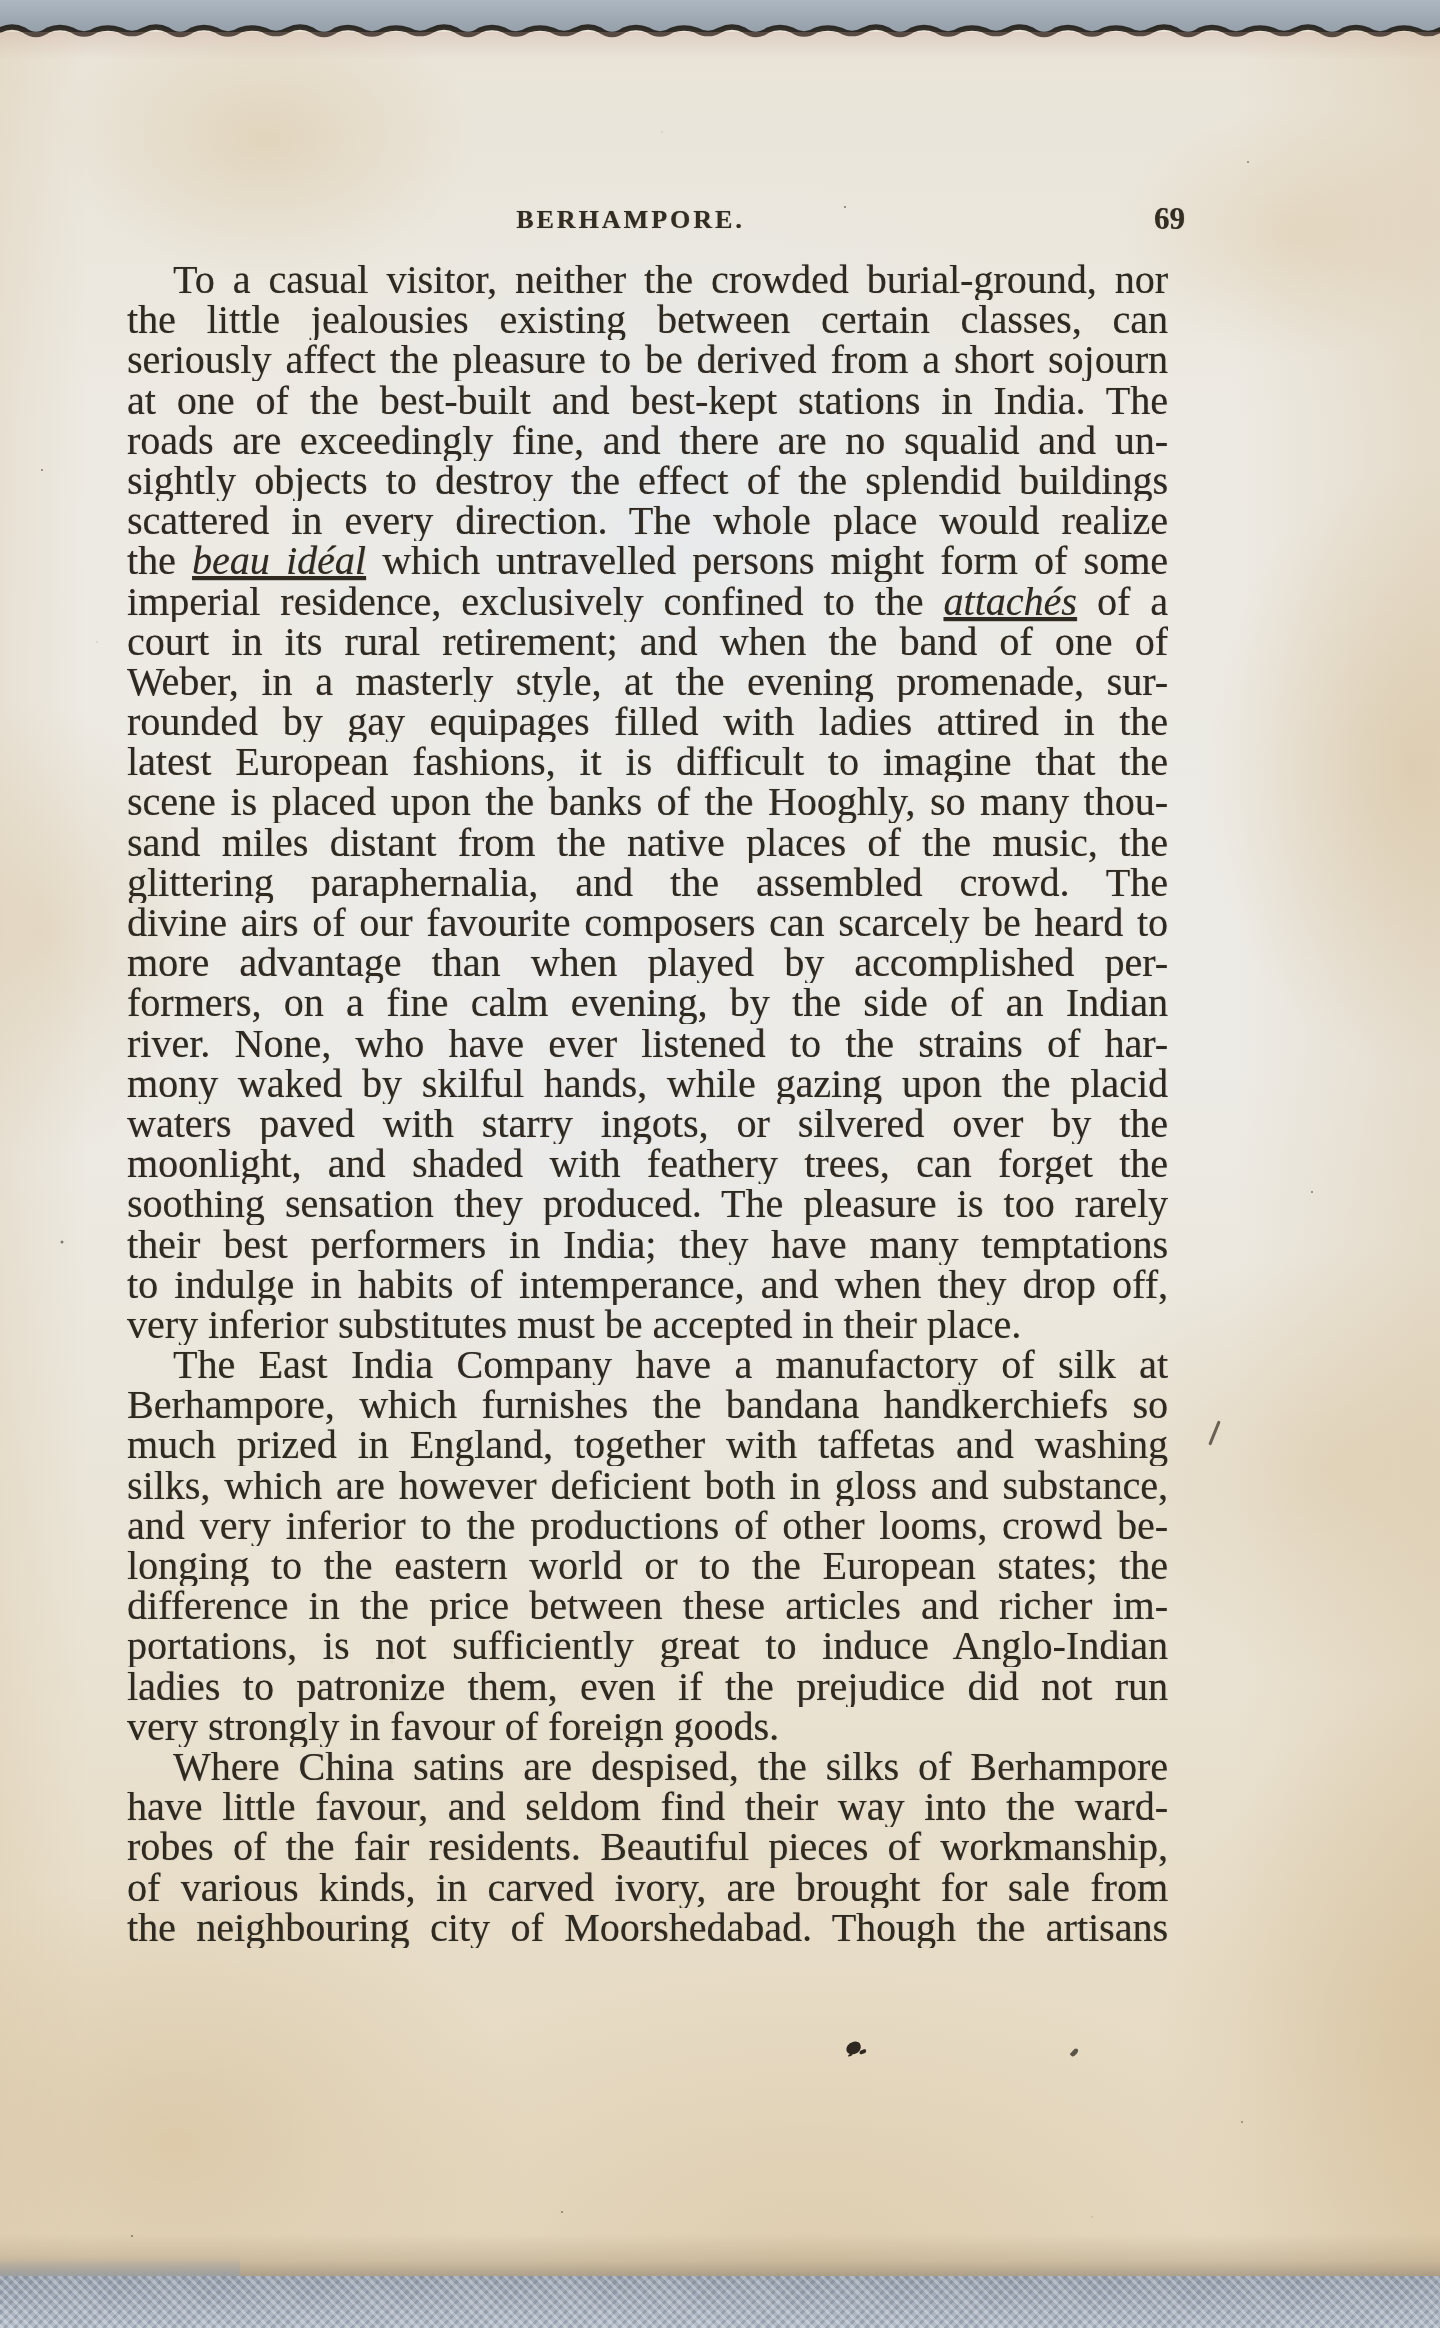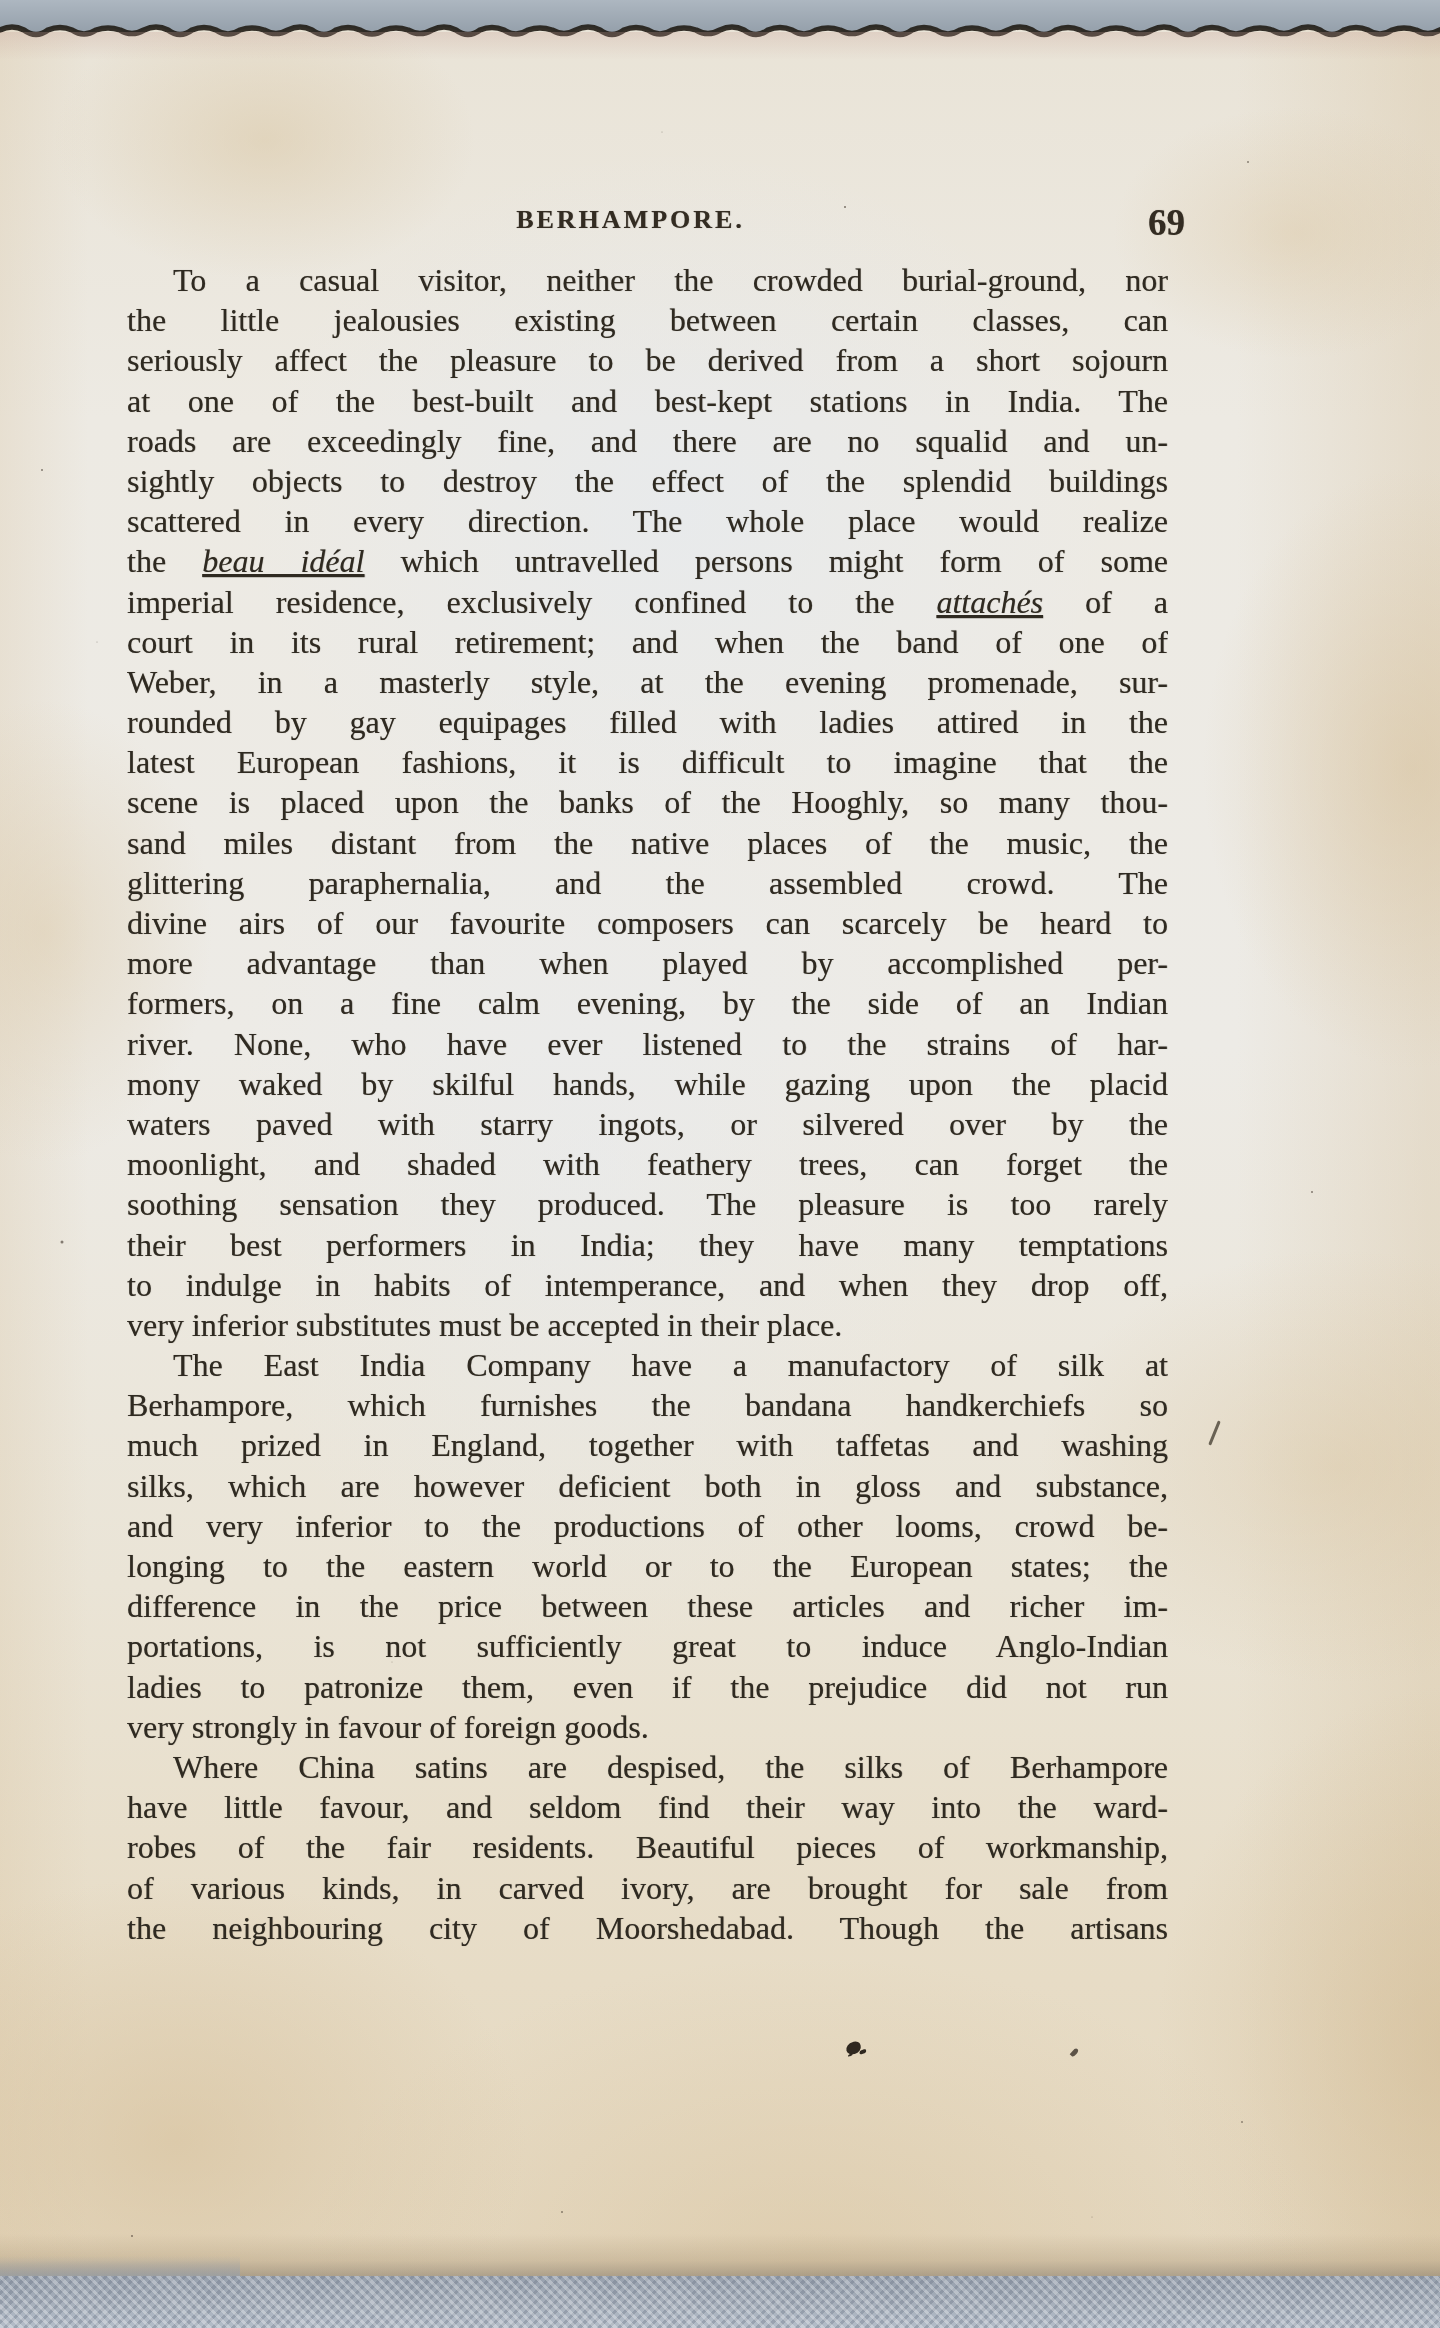--- a/index.html
+++ b/index.html
@@ -36,25 +36,25 @@
     background:linear-gradient(180deg, rgba(150,160,173,0), rgba(150,160,173,.85));}
   
   .right-edge{position:absolute;right:0;top:1235px;height:1045px;width:8px;border-radius:4px 0 0 4px;
     background:linear-gradient(180deg, rgba(38,30,23,0) 0%, rgba(38,30,23,.85) 7%, rgba(38,30,23,.9) 22%,
       rgba(80,68,54,.45) 34%, rgba(38,30,23,.92) 48%, rgba(96,84,66,.35) 62%,
       rgba(38,30,23,.88) 78%, rgba(38,30,23,.95) 100%);}
   
   .header{position:absolute;left:127px;top:205px;width:1041px;height:42px;color:#332c22;}
   .running-title{position:relative;left:-17px;text-align:center;font-size:26px;font-weight:700;
     letter-spacing:3px;text-shadow:0.3px 0.4px 0.8px rgba(51,44,34,.55);}
-  .page-number{position:absolute;right:-17px;top:-4px;font-size:37px;font-weight:700;
+  .page-number{position:absolute;right:-17px;top:-4px;font-size:31px;font-weight:700;
     text-shadow:0.3px 0.4px 0.8px rgba(51,44,34,.5);}
   
   .body{position:absolute;left:127px;top:260px;width:1041px;
-    font-size:32px;line-height:40.2px;color:#2f2a21;
+    font-size:40px;line-height:40.2px;color:#2f2a21;
     text-shadow:0.3px 0.4px 0.7px rgba(47,42,33,.55);}
   .line{text-align:justify;text-align-last:justify;height:40.2px;overflow:hidden;}
   .line.first{text-indent:46px;}
   .line.last{text-align-last:left;}
   .it{font-style:italic;text-decoration:underline;}
   
   .ink-blot{position:absolute;left:846px;top:2042px;width:15px;height:12px;background:#2f2820;
     border-radius:60% 40% 55% 45%;transform:rotate(-15deg);
     box-shadow:8px 6px 0 -4px #2f2820,-5px 6px 0 -5px #2f2820;}
   .comma-speck{position:absolute;left:1072px;top:2048px;width:5px;height:9px;background:#3a3128;

